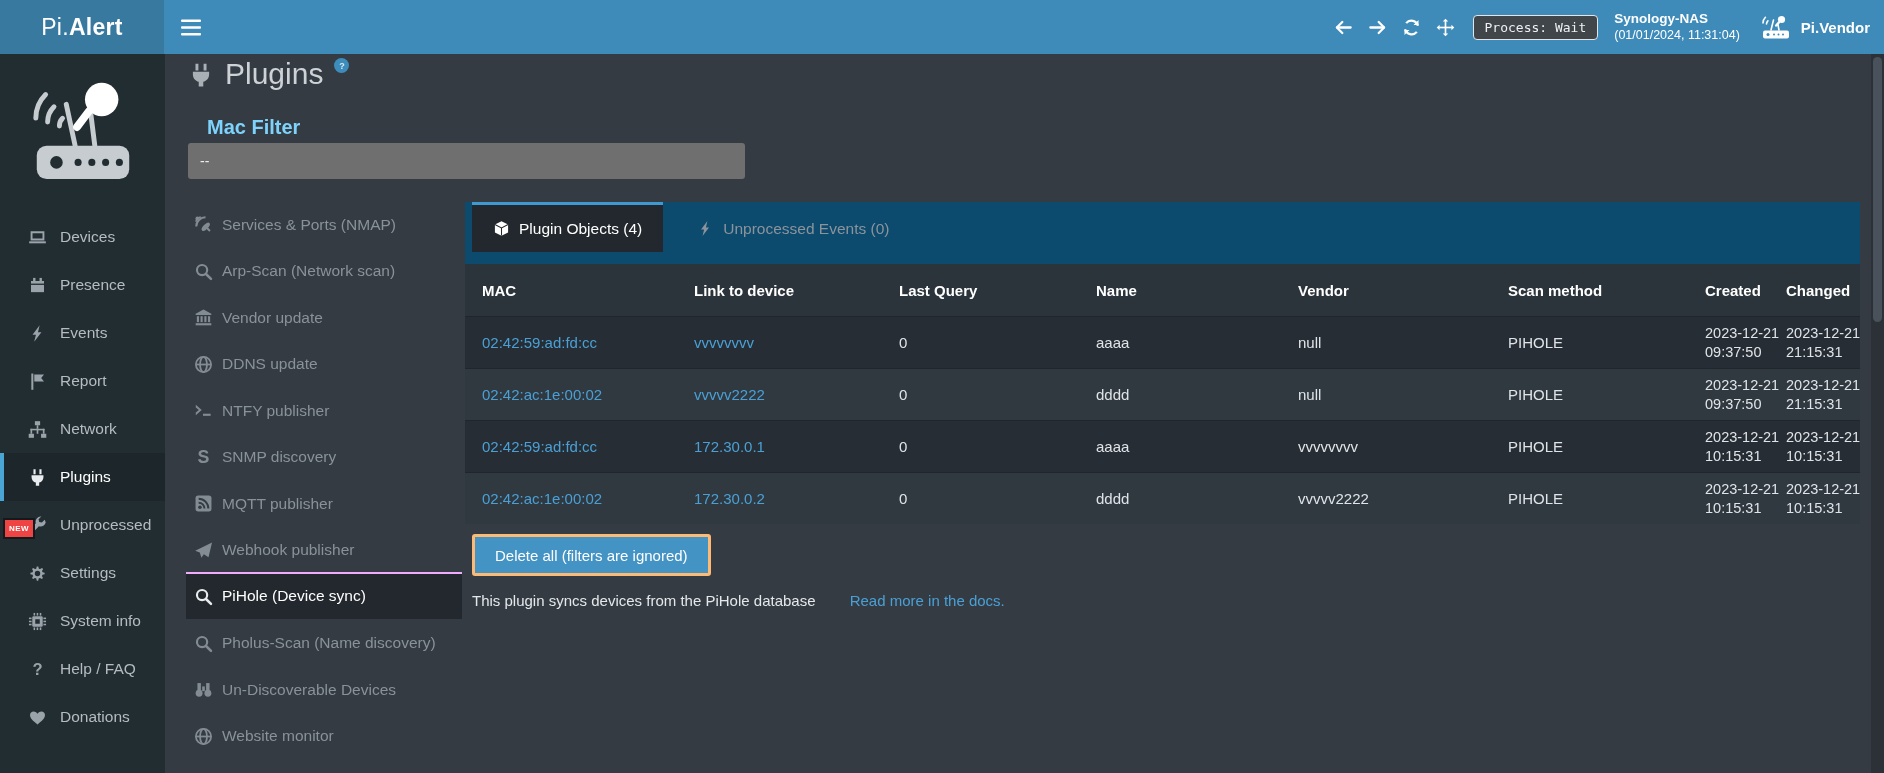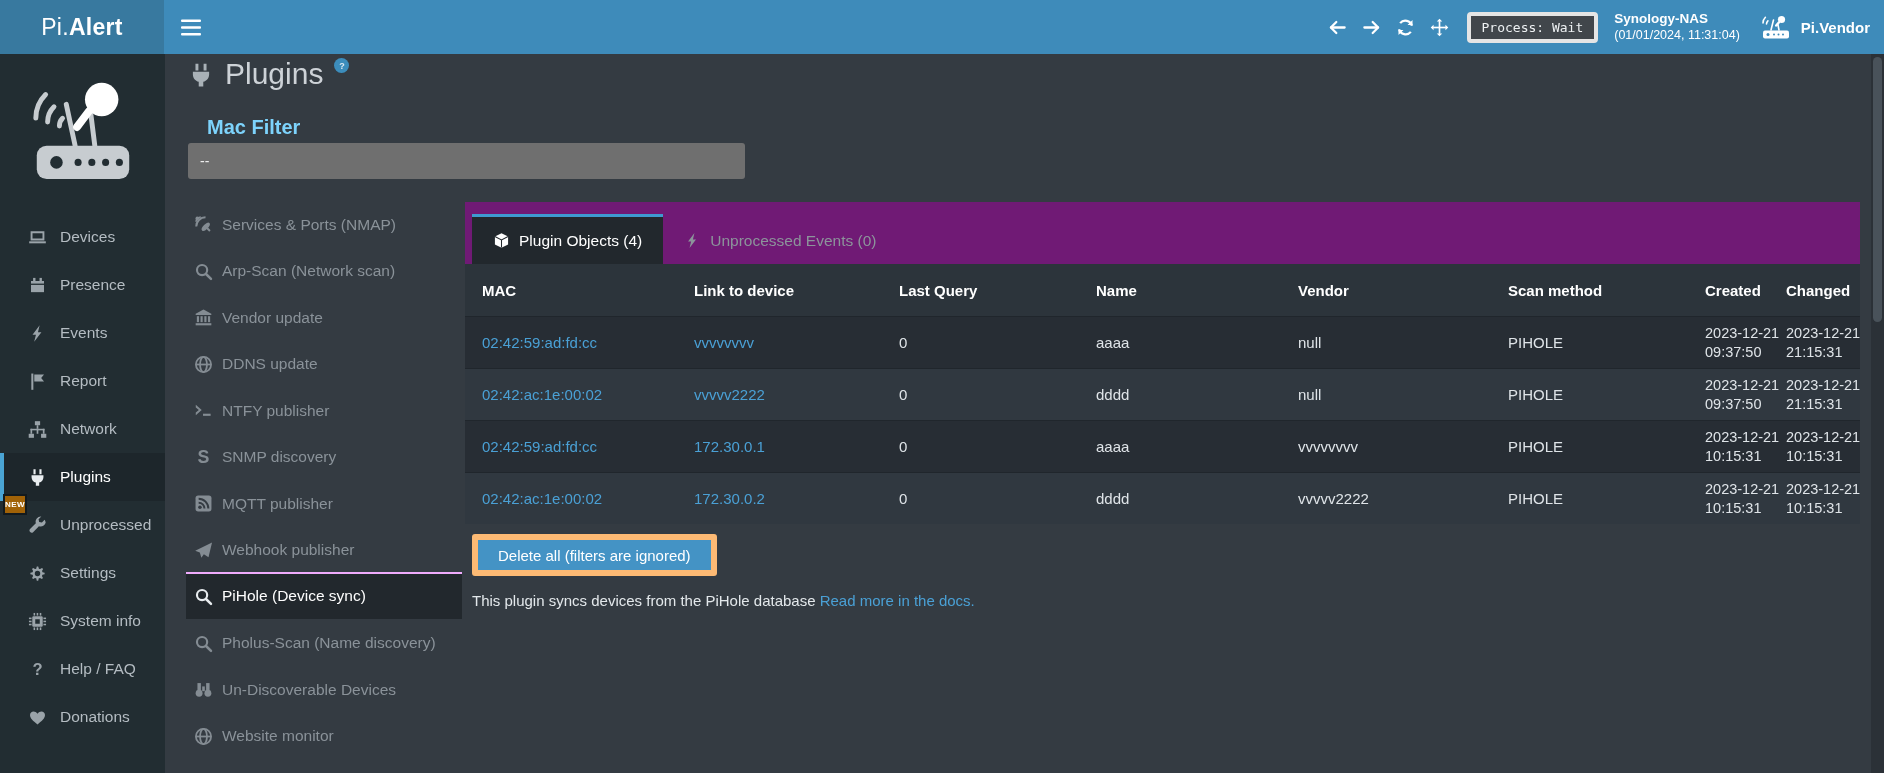--- a/index.html
+++ b/index.html
@@ -15,39 +15,39 @@
 
   
   .navbar { position:absolute; left:0; top:0; width:1884px; height:54px; background:#3e8bba; z-index:30; }
   .navbar-logo { position:absolute; left:0; top:0; width:164px; height:54px; background:#38799f;
     display:flex; align-items:center; justify-content:center; color:#fff; font-size:23px; letter-spacing:.3px; }
   .navbar-logo b { font-weight:bold; }
   .hamburger { position:absolute; left:168px; top:0; width:46px; height:54px; display:flex; align-items:center; justify-content:center; color:#fff; cursor:pointer; }
   .nav-right { position:absolute; right:14px; top:0; height:54px; display:flex; align-items:center; color:#fff; }
   .nav-btn { width:34px; height:54px; display:flex; align-items:center; justify-content:center; color:#fff; cursor:pointer; }
   .nav-btn .ic { width:19px; height:19px; }
-  .process-badge { margin:0 16px 0 10px; background:#41464b; border:4px solid #e5e5e5; border-radius:4px;
+  .process-badge { margin:0 16px 0 10px; background:#41464b; border:1px solid #e5e5e5; border-radius:4px;
     padding:4px 11px; font-family:"DejaVu Sans Mono","Liberation Mono",monospace; font-size:13px; color:#eef1f3; white-space:nowrap; }
   .host-block { line-height:1.25; margin-right:20px; }
   .host-name { font-weight:bold; font-size:13.5px; }
   .host-time { font-size:12.5px; }
   .brand-right { display:flex; align-items:center; gap:9px; }
   .brand-right .ic { width:32px; height:28px; color:#fff; }
   .brand-right-name { font-weight:bold; font-size:15px; }
 
   
   .sidebar { position:absolute; left:0; top:54px; width:165px; height:719px; background:#222d32; z-index:20; }
   .logo-art { position:absolute; left:24px; top:8px; width:118px; height:128px; }
   .side-menu { position:absolute; left:0; top:159px; width:165px; }
   .side-item { position:relative; height:48px; display:flex; align-items:center; padding-left:28px;
     color:#b4bcc2; font-size:15.5px; cursor:pointer; }
   .side-item .ic { width:19px; height:19px; margin-right:13px; color:#9aa3a9; }
   .side-item.active { background:#1d262b; border-left:4px solid #4aa4d4; padding-left:24px; color:#fff; }
   .side-item.active .ic { color:#e8ecef; }
-  .new-badge { position:absolute; left:5px; top:442px; width:20px; height:17px; background:#a16207;
+  .new-badge { position:absolute; left:5px; top:466px; width:28px; height:17px; background:#ef4444;
     outline:2px solid #131a1e; color:#fff; font-size:8px; font-weight:bold; letter-spacing:.5px;
     display:flex; align-items:center; justify-content:center; z-index:5; }
 
   
   .page-title { position:absolute; left:188px; top:54px; display:flex; align-items:flex-start; gap:11px; }
   .page-title .ic { width:26px; height:26px; color:#a9b1b7; margin-top:8px; }
   .page-title h1 { font-size:30px; font-weight:normal; color:#cdd2d7; line-height:40px; }
   .help-badge { width:15px; height:15px; border-radius:50%; background:#3c8dbc; color:#dce9f2;
     font-size:9px; font-weight:bold; display:flex; align-items:center; justify-content:center; margin-top:4px; cursor:pointer; }
 
@@ -59,40 +59,40 @@
   
   .plugin-nav { position:absolute; left:186px; top:200px; width:276px; }
   .pn-item { height:46.5px; display:flex; align-items:center; padding-left:8px;
     color:#8a9299; font-size:15.5px; cursor:pointer; border-top:3px solid transparent; }
   .pn-item .ic { width:19px; height:19px; margin-right:9px; color:#848c93; }
   .pn-item.active { background:#22282d; border-top:2px solid #f0abfc; color:#fefefe; }
   .pn-item.active .ic { color:#e8ecef; }
 
   
   .card { position:absolute; left:465px; top:202px; width:1395px; }
-  .tabstrip { position:relative; height:62px; background:#701a75; display:flex; align-items:flex-end; padding-left:7px; }
+  .tabstrip { position:relative; height:62px; background:#0c4a6e; display:flex; padding-left:7px;gap:13px; }
   .tab { height:50px; display:flex; align-items:center; padding:0 21px; gap:9px;
     color:#8c949b; font-size:15.5px; border-top:3px solid transparent; cursor:pointer; }
   .tab .ic { width:17px; height:17px; }
   .tab.active { background:#22282d; border-top:3px solid #3e9ad0; color:#fff; }
 
   .grid-row { display:grid; grid-template-columns:212px 205px 197px 202px 210px 197px 81px 1fr;
     padding-left:17px; align-items:center; }
   .thead { height:52px; background:#2c343b; color:#fff; font-weight:bold; font-size:15px; }
   .trow { height:52px; font-size:15px; color:#dfe4e8; border-top:1px solid #20262c; }
   .trow.odd { background:#272d34; }
   .trow.even { background:#303840; }
   .cell-link { color:#4aa0d5; cursor:pointer; text-decoration:none; }
   .dt { line-height:19px; font-size:14.5px; white-space:nowrap; }
 
   .delete-btn { position:absolute; left:472px; top:534px; height:42px; padding:0 20px;
-    background:#4493c5; border:6px solid #fdba74; border-radius:3px; color:#fff; font-size:15px;
+    background:#4493c5; border:3px solid #fdba74; border-radius:3px; color:#fff; font-size:15px;
     font-family:"Liberation Sans","DejaVu Sans",sans-serif; cursor:pointer; }
   .docs-line { position:absolute; left:472px; top:592px; font-size:15px; color:#e3e8eb; }
-  .docs-line a { color:#4aa0d5; text-decoration:none; cursor:pointer; }
+  .docs-line a { color:#4aa0d5; text-decoration:none; cursor:pointer;margin-left:30px; }
 
   
   .scrollbar { position:absolute; right:0; top:54px; width:13px; height:719px; background:#2b3137; z-index:25; }
   .scroll-thumb { position:absolute; left:2px; top:3px; width:9px; height:265px; background:#49525a; border-radius:5px; }
 </style>
 </head>
 <body>
 
 <div class="navbar">
   <div class="navbar-logo">

